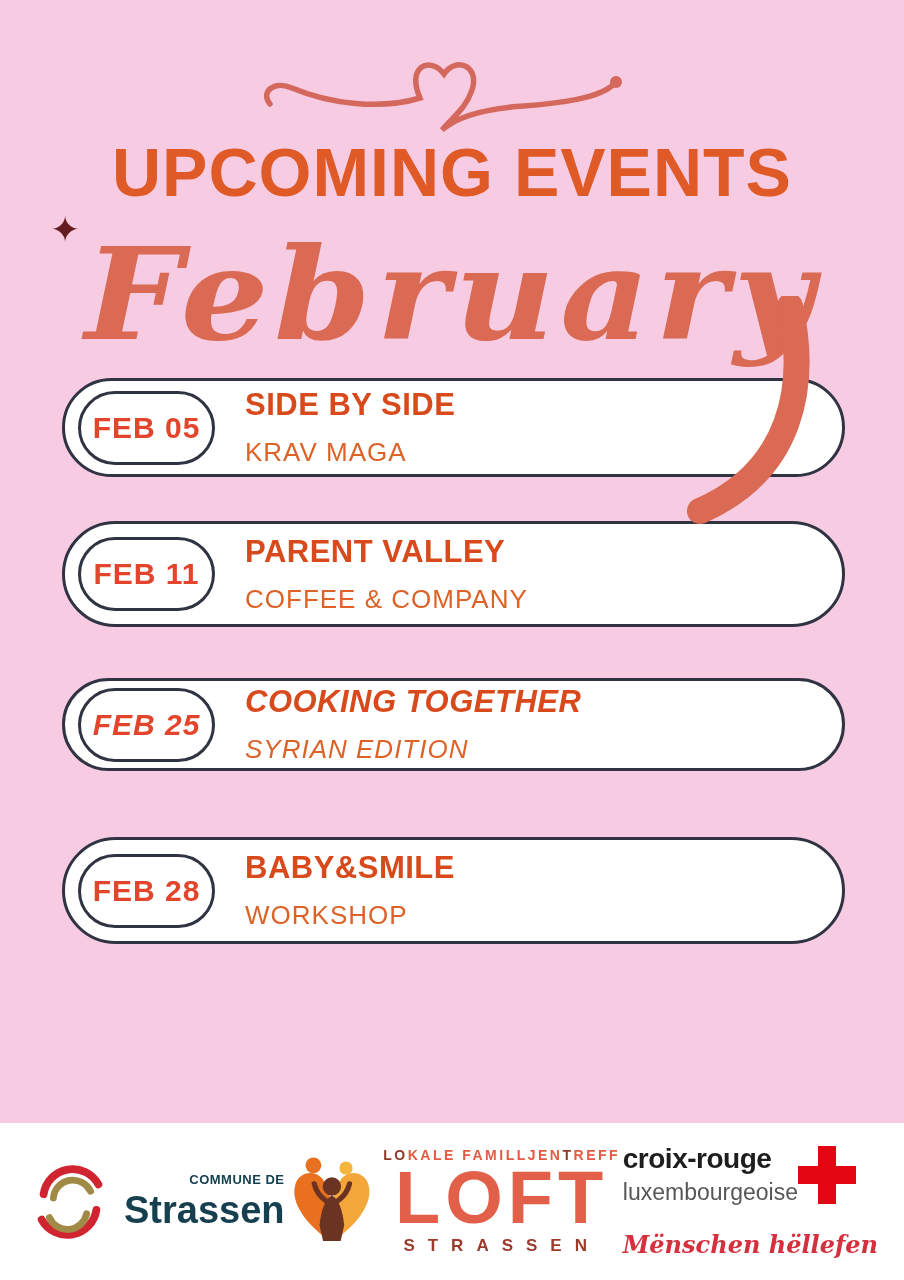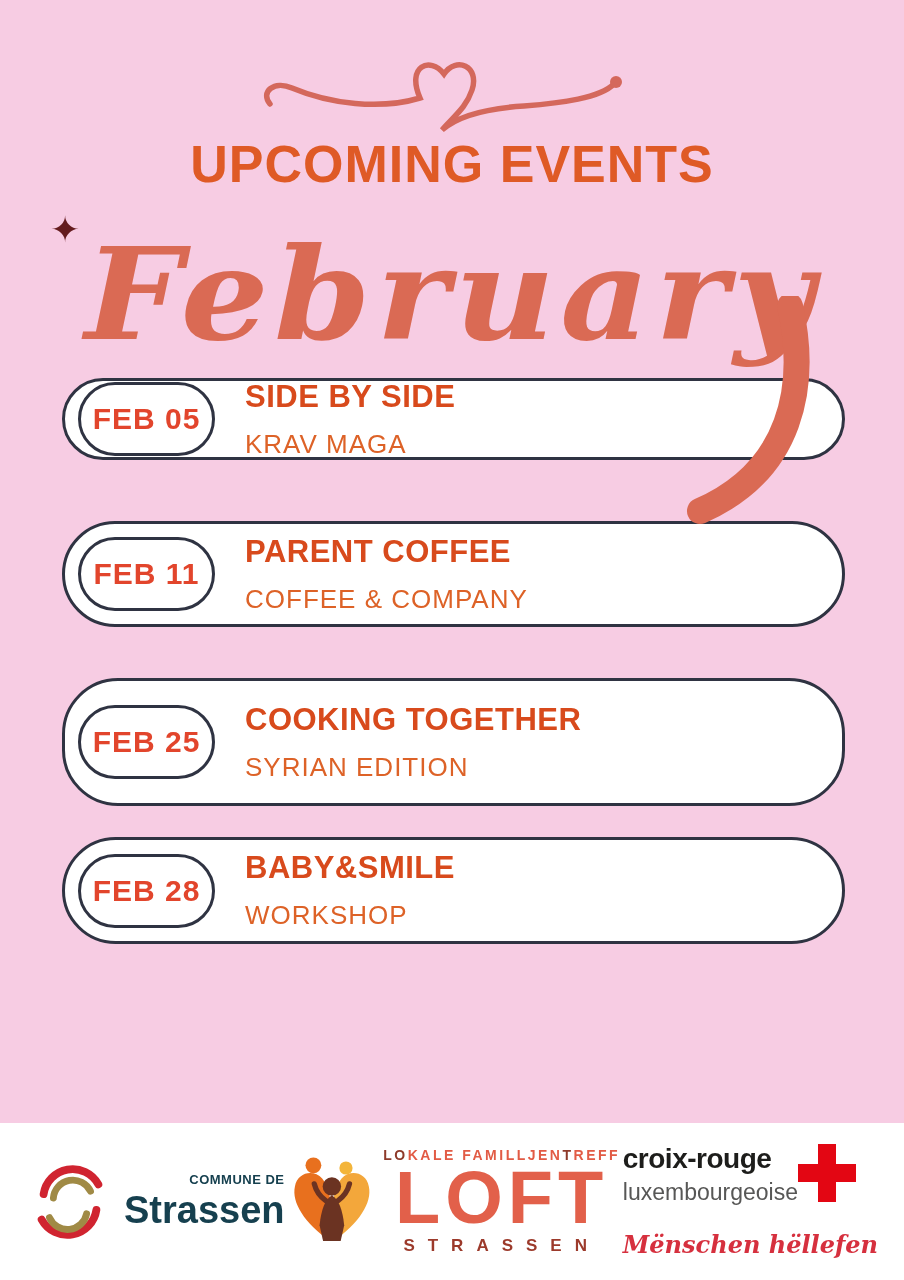--- a/index.html
+++ b/index.html
@@ -8,21 +8,21 @@
     background:#F7CCE3;
     font-family:"Liberation Sans", sans-serif;
     overflow:hidden;position:relative;
   }
   .poster{position:absolute;inset:0;}
 
   
   .flourish{position:absolute;left:258px;top:54px;}
   .title{
     position:absolute;left:0;right:0;top:138px;
-    text-align:center;font-size:52px;font-weight:bold;
+    text-align:center;font-size:68px;font-weight:bold;
     letter-spacing:1px;color:#DF5A26;line-height:1;white-space:nowrap;
   }
   .sparkle{
     position:absolute;left:50px;top:212px;
     font-size:36px;color:#641B1E;line-height:1;
   }
   .month{
     position:absolute;left:0;right:0;top:230px;
     text-align:center;
     font-family:"DejaVu Serif", serif;font-style:italic;font-weight:bold;
@@ -31,23 +31,23 @@
   }
   .feb-tail{position:absolute;left:662px;top:296px;z-index:5;}
 
   
   .event-card{
     position:absolute;left:62px;width:783px;
     background:#FFFFFF;border:3px solid #2F3342;border-radius:56px;
     display:flex;align-items:center;gap:30px;
     padding-left:13px;box-sizing:border-box;
   }
-  .c1{top:378px;height:82px;}
+  .c1{top:378px;height:99px;}
   .c2{top:521px;height:106px;}
-  .c3{top:678px;height:128px;}
+  .c3{top:678px;height:93px;font-style:italic;}
   .c4{top:837px;height:107px;}
   .date-pill{
     border:3px solid #2F3342;border-radius:42px;background:#FFFFFF;
     min-width:137px;height:74px;box-sizing:border-box;
     display:flex;align-items:center;justify-content:center;
     font-size:30px;font-weight:bold;color:#E2452C;letter-spacing:1px;
     flex:0 0 auto;
   }
   .event-text{display:flex;flex-direction:column;justify-content:space-between;}
   .event-title{font-size:31px;font-weight:bold;color:#D84A1C;letter-spacing:.5px;}
@@ -66,21 +66,21 @@
 
   .loft{display:flex;align-items:center;gap:8px;}
   .loft-text{display:flex;flex-direction:column;align-items:center;}
   .loft-tagline{font-size:14px;font-weight:bold;letter-spacing:2.5px;white-space:pre;}
   .seg-dark{color:#8E3A2A;}
   .seg-light{color:#E25B45;}
   .loft-name{font-size:74px;font-weight:bold;color:#E2604A;line-height:.95;letter-spacing:5px;}
   .loft-city{font-size:17px;font-weight:bold;color:#9C3A2B;letter-spacing:13px;margin-top:3px;}
 
   .croix{display:flex;flex-direction:column;}
-  .croix-top{display:flex;align-items:flex-start;gap:0;}
+  .croix-top{display:flex;align-items:flex-end;gap:0;}
   .croix-name{font-size:28px;font-weight:bold;color:#1D1D1B;letter-spacing:-.5px;line-height:1.05;}
   .croix-sub{font-size:23px;color:#575756;line-height:1.05;margin-top:7px;}
   .croix-slogan{
     font-family:"DejaVu Serif", serif;font-style:italic;font-weight:bold;
     font-size:24px;color:#D6303E;margin-top:26px;align-self:center;
   }
 </style>
 </head>
 <body>
 
@@ -108,21 +108,21 @@
     <div class="date-pill">FEB 05</div>
     <div class="event-text">
       <div class="event-title">SIDE BY SIDE</div>
       <div class="event-subtitle">KRAV MAGA</div>
     </div>
   </div>
 
   <div class="event-card c2">
     <div class="date-pill">FEB 11</div>
     <div class="event-text">
-      <div class="event-title">PARENT COFFEE</div>
+      <div class="event-title">PARENT VALLEY</div>
       <div class="event-subtitle">COFFEE &amp; COMPANY</div>
     </div>
   </div>
 
   <div class="event-card c3">
     <div class="date-pill">FEB 25</div>
     <div class="event-text">
       <div class="event-title">COOKING TOGETHER</div>
       <div class="event-subtitle">SYRIAN EDITION</div>
     </div>

